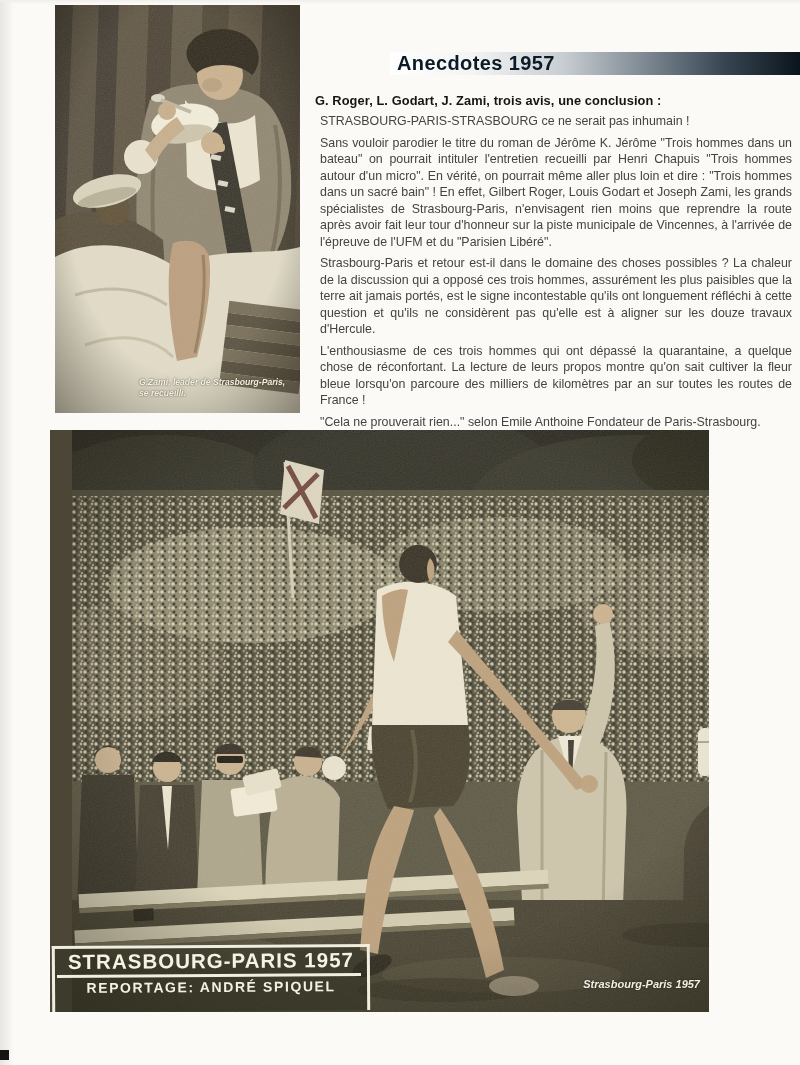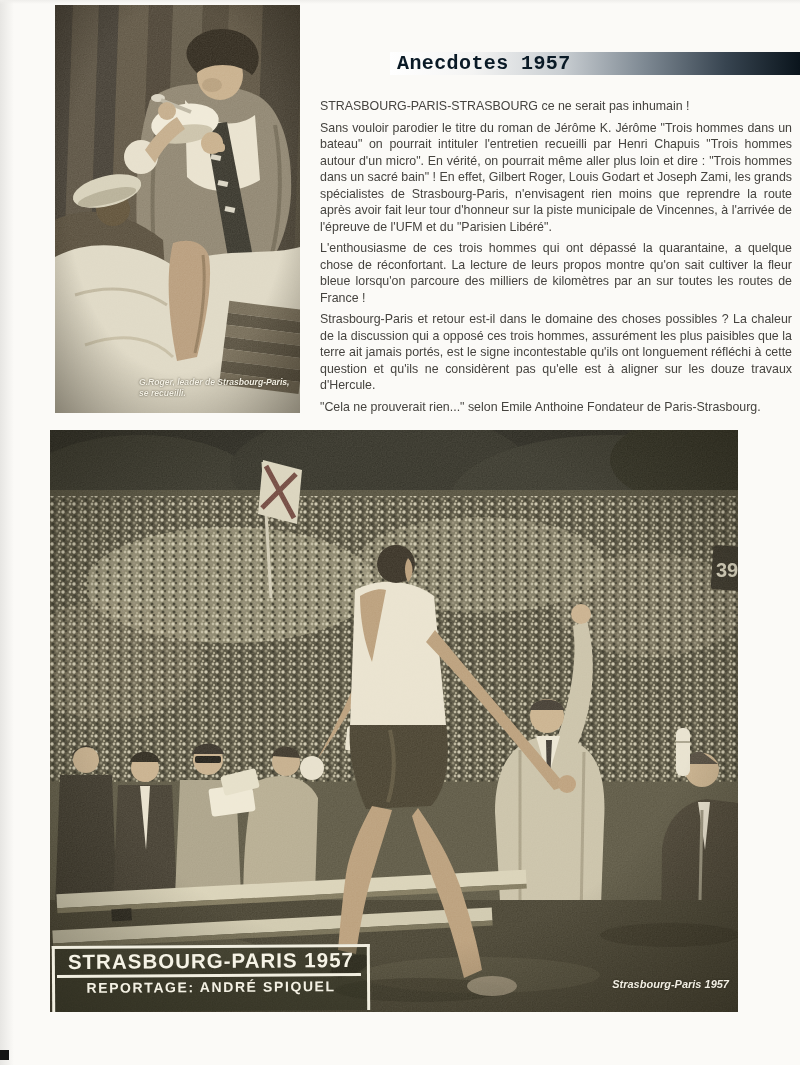--- a/index.html
+++ b/index.html
@@ -8,31 +8,31 @@
         font-family:"Liberation Sans",sans-serif;}
   .scan-edge{position:absolute;left:0;top:0;width:14px;height:1065px;
              background:linear-gradient(90deg,#e7e6e3,rgba(255,255,255,0));}
   .scan-top{position:absolute;left:0;top:0;width:800px;height:4px;
             background:linear-gradient(180deg,#efeeeb,rgba(255,255,255,0));}
 
   
   .header-bar{position:absolute;left:390px;top:52px;width:410px;height:23px;
       background:linear-gradient(90deg,#ffffff 0%,#f4f4f3 20%,#c9ced2 42%,#7e8993 62%,#374450 82%,#0a141c 100%);}
   .header-bar .title{position:absolute;left:7px;top:0;line-height:23px;
-      font-size:20px;font-weight:bold;color:#0a1a26;letter-spacing:.4px;white-space:nowrap;font-family:Liberation Mono, monospace;}
+      font-size:20px;font-weight:bold;color:#0a1a26;letter-spacing:.4px;white-space:nowrap;}
 
   
   .article{position:absolute;left:315px;top:93px;width:482px;color:#45433f;}
   .article h2{margin:0 0 3px 0;font-size:12.8px;font-weight:bold;color:#161512;letter-spacing:.1px;}
   .article p{margin:5px;font-size:12.4px;line-height:16.5px;text-align:justify;}
 
   
   .photo{position:absolute;overflow:hidden;background:#4c4637;}
   .photo-top{left:55px;top:5px;width:245px;height:408px;}
-  .photo-bottom{left:50px;top:430px;width:688px;height:582px;}
+  .photo-bottom{left:50px;top:430px;width:637px;height:582px;padding-left:22px;}
   .photo svg{display:block;}
 
   .photo-top-caption{position:absolute;left:84px;top:372px;width:160px;
       font-size:8.6px;font-style:italic;font-weight:bold;color:#f3f0e4;line-height:1.25;
       text-shadow:0 0 2px rgba(40,35,20,.8);}
   .photo-bottom-caption{position:absolute;right:9px;bottom:22px;
       font-size:11px;font-style:italic;font-weight:bold;color:#f2efe4;
       text-shadow:0 0 2px rgba(30,28,16,.9);}
 
   
@@ -120,34 +120,35 @@
             <rect x="168" y="336" width="80" height="12" fill="#4e4636"></rect>
           <rect x="168" y="348" width="80" height="12" fill="#6e6450"></rect>
             <rect x="168" y="360" width="80" height="12" fill="#4e4636"></rect>
           <rect x="168" y="372" width="80" height="12" fill="#6e6450"></rect>
         </g>
       </g>
       <rect width="245" height="408" filter="url(#grainA)" opacity=".16"></rect>
       <rect width="245" height="408" fill="url(#vignA)"></rect>
     </svg>
     <div class="photo-top-caption">
-      <span>G.Roger, leader de Strasbourg-Paris,</span><br>
+      <span>G.Zami, leader de Strasbourg-Paris,</span><br>
       <span>se recueilli.</span>
     </div>
   </div>
 
   <div class="header-bar">
     <span class="title">Anecdotes 1957</span>
   </div>
 
   <div class="article">
+    <h2>G. Roger, L. Godart, J. Zami, trois avis, une conclusion :</h2>
     <p>STRASBOURG-PARIS-STRASBOURG ce ne serait pas inhumain !</p>
     <p>Sans vouloir parodier le titre du roman de Jérôme K. Jérôme "Trois hommes dans un bateau" on pourrait intituler l'entretien recueilli par Henri Chapuis "Trois hommes autour d'un micro". En vérité, on pourrait même aller plus loin et dire : "Trois hommes dans un sacré bain" ! En effet, Gilbert Roger, Louis Godart et Joseph Zami, les grands spécialistes de Strasbourg-Paris, n'envisagent rien moins que reprendre la route après avoir fait leur tour d'honneur sur la piste municipale de Vincennes, à l'arrivée de l'épreuve de l'UFM et du "Parisien Libéré".</p>
+    <p>Strasbourg-Paris et retour est-il dans le domaine des choses possibles ? La chaleur de la discussion qui a opposé ces trois hommes, assurément les plus paisibles que la terre ait jamais portés, est le signe incontestable qu'ils ont longuement réfléchi à cette question et qu'ils ne considèrent pas qu'elle est à aligner sur les douze travaux d'Hercule.</p>
     <p>L'enthousiasme de ces trois hommes qui ont dépassé la quarantaine, a quelque chose de réconfortant. La lecture de leurs propos montre qu'on sait cultiver la fleur bleue lorsqu'on parcoure des milliers de kilomètres par an sur toutes les routes de France !</p>
-    <p>Strasbourg-Paris et retour est-il dans le domaine des choses possibles ? La chaleur de la discussion qui a opposé ces trois hommes, assurément les plus paisibles que la terre ait jamais portés, est le signe incontestable qu'ils ont longuement réfléchi à cette question et qu'ils ne considèrent pas qu'elle est à aligner sur les douze travaux d'Hercule.</p>
     <p>"Cela ne prouverait rien..." selon Emile Anthoine Fondateur de Paris-Strasbourg.</p>
   </div>
 
   <div class="photo photo-bottom">
     <svg width="688" height="582" viewBox="0 0 688 582">
       <defs>
         <filter id="grainB">
             <feTurbulence type="fractalNoise" baseFrequency="0.8" numOctaves="2"></feTurbulence>
           <feColorMatrix type="matrix" values="0 0 0 0 0.86  0 0 0 0 0.82  0 0 0 0 0.66  0.5 0.5 0.5 0 0"></feColorMatrix>
           </filter>

